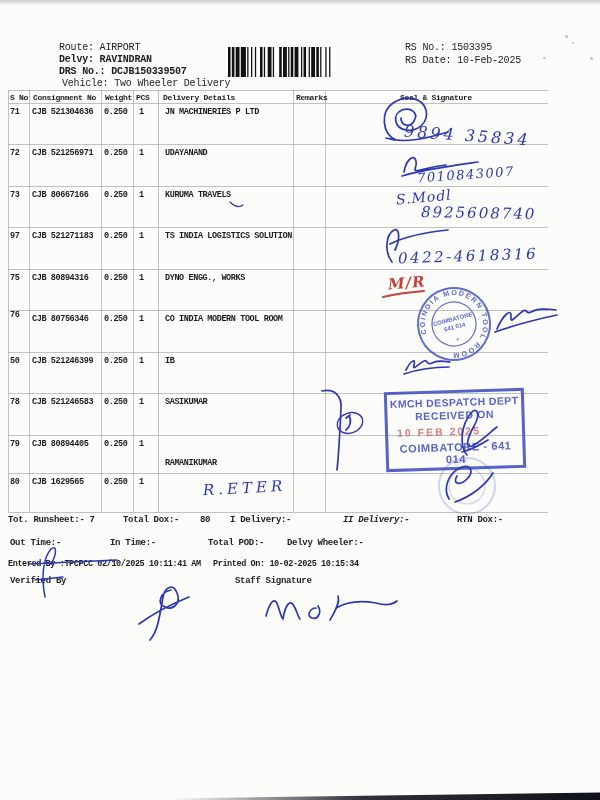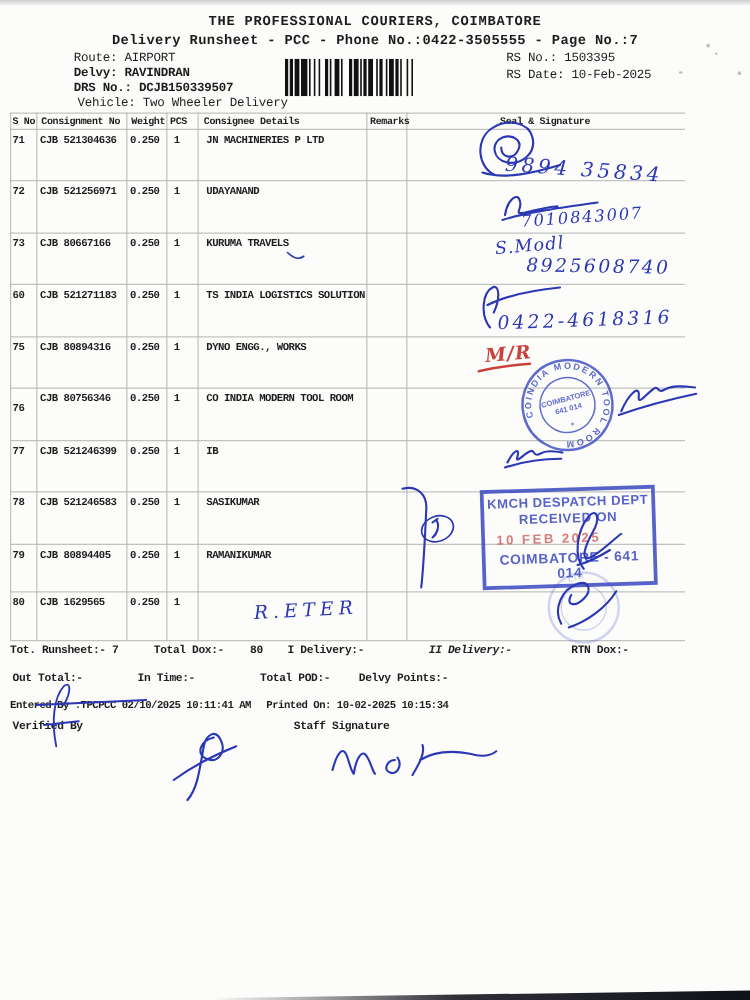--- a/index.html
+++ b/index.html
@@ -38,22 +38,20 @@
             background:linear-gradient(to right,rgba(25,25,35,0),rgba(25,25,35,.9) 45%,#101018);
             clip-path:polygon(0 80%,100% 5%,100% 100%,0 100%);}
 </style>
 </head>
 <body>
 
 <div class="page">
 
   <div class="scan-top"></div>
 
-  <div class="t title1">THE PROFESSIONAL COURIERS, COIMBATORE</div>
-  <div class="t title2">Delivery Runsheet - PCC - Phone No.:0422-3505555 - Page No.:7</div>
 
   <div class="t info" style="left:11px;top:42px">Route: AIRPORT</div>
   <div class="t info b" style="left:11px;top:54px">Delvy: RAVINDRAN</div>
   <div class="t info b" style="left:11px;top:66px">DRS No.: DCJB150339507</div>
   <div class="t info" style="left:14px;top:78px">Vehicle: Two Wheeler Delivery</div>
   <div class="t info" style="left:357px;top:42px">RS No.: 1503395</div>
   <div class="t info" style="left:357px;top:55px">RS Date: 10-Feb-2025</div>
 
   <svg class="overlay" id="barcode-svg" style="left:228px;top:47px" width="115" height="30">
       <rect x="0.00" y="0" width="2.56" height="30" fill="#111"></rect>
@@ -99,85 +97,85 @@
       <div class="vline" style="left:29px;top:90px;height:422px"></div>
       <div class="vline" style="left:101px;top:90px;height:422px"></div>
       <div class="vline" style="left:133px;top:90px;height:422px"></div>
       <div class="vline" style="left:158px;top:90px;height:422px"></div>
       <div class="vline" style="left:293px;top:90px;height:422px"></div>
       <div class="vline" style="left:325px;top:90px;height:422px"></div>
       <div class="t hdrcell" style="left:10px;top:93px">S No</div>
       <div class="t hdrcell" style="left:33px;top:93px">Consignment No</div>
       <div class="t hdrcell" style="left:105px;top:93px">Weight</div>
       <div class="t hdrcell" style="left:136px;top:93px">PCS</div>
-      <div class="t hdrcell" style="left:163px;top:93px">Consignee Details</div>
+      <div class="t hdrcell" style="left:163px;top:93px">Delivery Details</div>
       <div class="t hdrcell" style="left:296px;top:93px">Remarks</div>
       <div class="t hdrcell" style="left:400px;top:93px">Seal &amp; Signature</div>
       <div class="t cell" style="left:10px;top:107px">71</div>
       <div class="t cell" style="left:32px;top:107px">CJB 521304636</div>
       <div class="t cell" style="left:104px;top:107px">0.250</div>
       <div class="t cell" style="left:139px;top:107px">1</div>
       <div class="t cell" style="left:165px;top:107px">JN MACHINERIES P LTD</div>
       <div class="t cell" style="left:10px;top:148px">72</div>
       <div class="t cell" style="left:32px;top:148px">CJB 521256971</div>
       <div class="t cell" style="left:104px;top:148px">0.250</div>
       <div class="t cell" style="left:139px;top:148px">1</div>
       <div class="t cell" style="left:165px;top:148px">UDAYANAND</div>
       <div class="t cell" style="left:10px;top:190px">73</div>
       <div class="t cell" style="left:32px;top:190px">CJB 80667166</div>
       <div class="t cell" style="left:104px;top:190px">0.250</div>
       <div class="t cell" style="left:139px;top:190px">1</div>
       <div class="t cell" style="left:165px;top:190px">KURUMA TRAVELS</div>
-      <div class="t cell" style="left:10px;top:231px">60</div>
+      <div class="t cell" style="left:10px;top:231px">97</div>
       <div class="t cell" style="left:32px;top:231px">CJB 521271183</div>
       <div class="t cell" style="left:104px;top:231px">0.250</div>
       <div class="t cell" style="left:139px;top:231px">1</div>
       <div class="t cell" style="left:165px;top:231px">TS INDIA LOGISTICS SOLUTION</div>
       <div class="t cell" style="left:10px;top:273px">75</div>
       <div class="t cell" style="left:32px;top:273px">CJB 80894316</div>
       <div class="t cell" style="left:104px;top:273px">0.250</div>
       <div class="t cell" style="left:139px;top:273px">1</div>
       <div class="t cell" style="left:165px;top:273px">DYNO ENGG., WORKS</div>
-      <div class="t cell" style="left:10px;top:322px">76</div>
+      <div class="t cell" style="left:10px;top:310px">76</div>
       <div class="t cell" style="left:32px;top:314px">CJB 80756346</div>
       <div class="t cell" style="left:104px;top:314px">0.250</div>
       <div class="t cell" style="left:139px;top:314px">1</div>
       <div class="t cell" style="left:165px;top:314px">CO INDIA MODERN TOOL ROOM</div>
-      <div class="t cell" style="left:10px;top:356px">77</div>
+      <div class="t cell" style="left:10px;top:356px">50</div>
       <div class="t cell" style="left:32px;top:356px">CJB 521246399</div>
       <div class="t cell" style="left:104px;top:356px">0.250</div>
       <div class="t cell" style="left:139px;top:356px">1</div>
       <div class="t cell" style="left:165px;top:356px">IB</div>
       <div class="t cell" style="left:10px;top:397px">78</div>
       <div class="t cell" style="left:32px;top:397px">CJB 521246583</div>
       <div class="t cell" style="left:104px;top:397px">0.250</div>
       <div class="t cell" style="left:139px;top:397px">1</div>
       <div class="t cell" style="left:165px;top:397px">SASIKUMAR</div>
       <div class="t cell" style="left:10px;top:439px">79</div>
       <div class="t cell" style="left:32px;top:439px">CJB 80894405</div>
       <div class="t cell" style="left:104px;top:439px">0.250</div>
       <div class="t cell" style="left:139px;top:439px">1</div>
-      <div class="t cell" style="left:165px;top:439px">RAMANIKUMAR</div>
+      <div class="t cell" style="left:165px;top:458px">RAMANIKUMAR</div>
       <div class="t cell" style="left:10px;top:477px">80</div>
       <div class="t cell" style="left:32px;top:477px">CJB 1629565</div>
       <div class="t cell" style="left:104px;top:477px">0.250</div>
       <div class="t cell" style="left:139px;top:477px">1</div>
       <div class="t cell" style="left:165px;top:477px"></div>
     </div>
   <div id="footer-layer">
       <div class="t f" style="left: 8px; top: 515px;">Tot. Runsheet:- 7</div>
       <div class="t f" style="left: 123px; top: 515px;">Total Dox:-</div>
       <div class="t f" style="left: 200px; top: 515px;">80</div>
       <div class="t f" style="left: 230px; top: 515px;">I Delivery:-</div>
       <div class="t f" style="left: 343px; top: 515px; font-style: italic;">II Delivery:-</div>
       <div class="t f" style="left: 457px; top: 515px;">RTN Dox:-</div>
-      <div class="t f" style="left: 10px; top: 538px;">Out Total:-</div>
+      <div class="t f" style="left: 10px; top: 538px;">Out Time:-</div>
       <div class="t f" style="left: 110px; top: 538px;">In Time:-</div>
       <div class="t f" style="left: 208px; top: 538px;">Total POD:-</div>
-      <div class="t f" style="left: 287px; top: 538px;">Delvy Points:-</div>
+      <div class="t f" style="left: 287px; top: 538px;">Delvy Wheeler:-</div>
       <div class="t f2" style="left: 8px; top: 559px;">Entered By :TPCPCC 02/10/2025 10:11:41 AM</div>
       <div class="t f2" style="left: 213px; top: 559px;">Printed On: 10-02-2025 10:15:34</div>
       <div class="t f" style="left: 10px; top: 576px;">Verified By</div>
       <div class="t f" style="left: 235px; top: 576px;">Staff Signature</div>
     </div>
 
   <div class="hw" style="left:404px;top:126px;font-size:16px;letter-spacing:3px;transform:rotate(4deg)">9894 35834</div>
   <div class="hw" style="left:417px;top:167px;font-size:13px;letter-spacing:1.5px;transform:rotate(-4deg)">7010843007</div>
   <div class="hw" style="left:396px;top:189px;font-size:14px;letter-spacing:1px;transform:rotate(-5deg)">S.Modl</div>
   <div class="hw" style="left:421px;top:204px;font-size:15px;letter-spacing:2px;transform:rotate(1deg)">8925608740</div>

